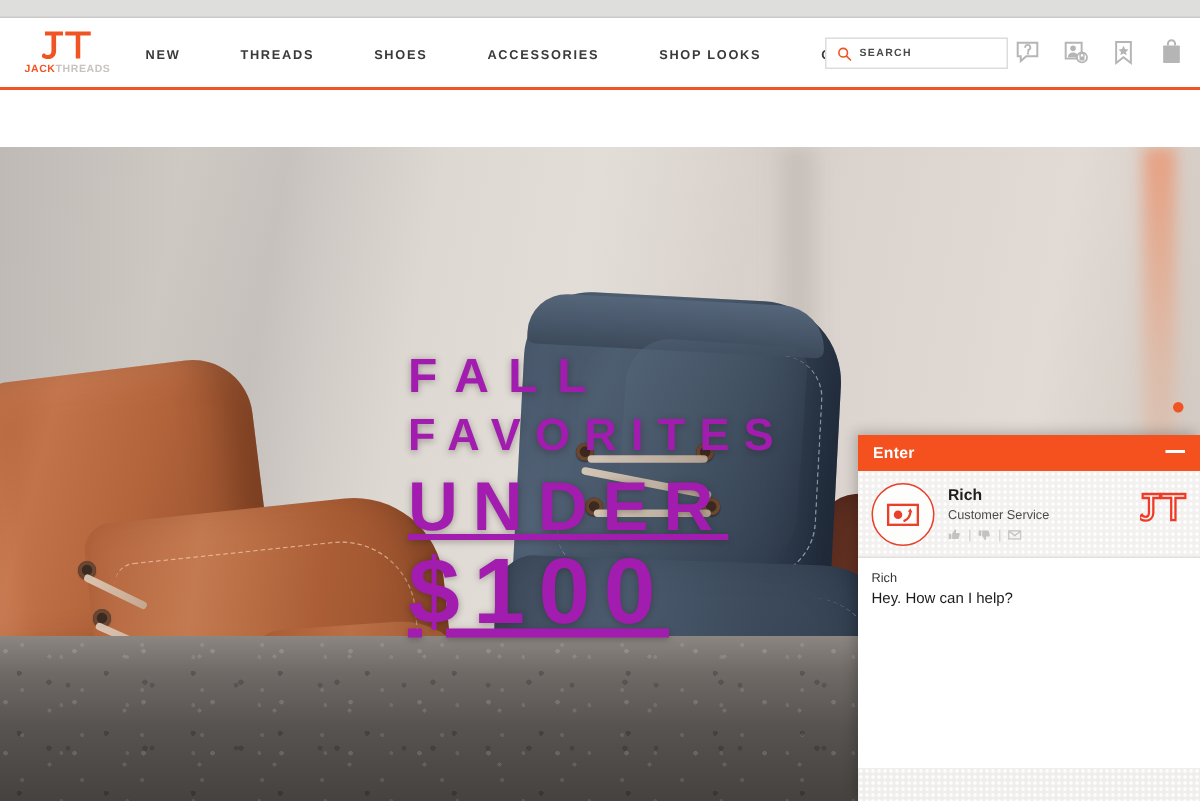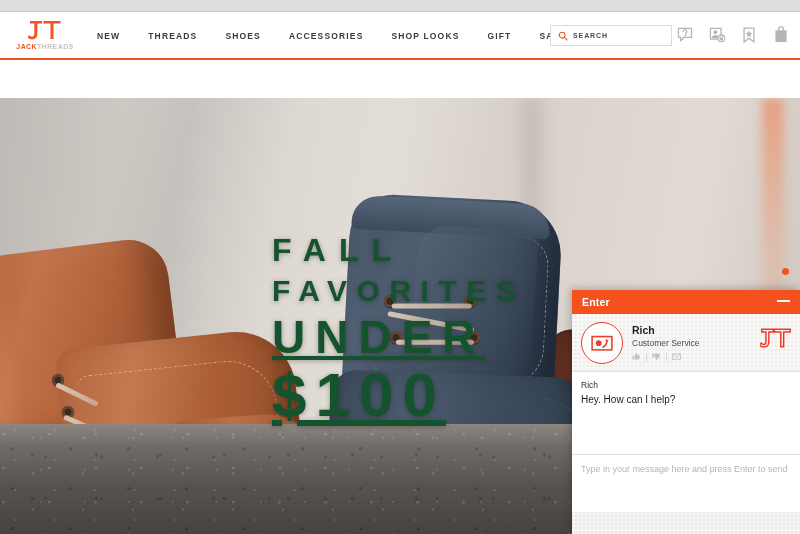--- a/index.html
+++ b/index.html
@@ -51,21 +51,21 @@
     margin-top: 1px;
     white-space: nowrap;
   }
   .logo-word .w1 { color: #f05423; }
   .logo-word .w2 { color: #c9c2bd; }
 
   .main-nav {
     position: absolute; left: 85px; top: 0;
     height: 45px;
     display: flex; align-items: center;
-    gap: 4px;
+    gap: 16px;
   }
   .nav-item {
     font-size: 8.5px;
     font-weight: 700;
     letter-spacing: 1.15px;
     color: #3a3a3a;
     text-decoration: none;
     padding: 0 12px;
     white-space: nowrap;
     cursor: pointer;
@@ -297,21 +297,21 @@
   .hero-copy {
     position: absolute; left: 272px; top: 136px;
     width: 260px;
     z-index: 6;
     color: #ffffff;
     text-align: left;
   }
   .hl {
     display: block;
     font-weight: 700;
-    color: #14532d;
+    color: #a21caf;
     line-height: 1;
     white-space: nowrap;
     text-shadow: 0 1px 5px rgba(40,30,25,.38);
   }
   .hl1 { font-size: 32px; letter-spacing: 13px; margin-bottom: 10px; }
   .hl2 { font-size: 30px; letter-spacing: 9.5px; margin-bottom: 8px; }
   .hl3 { font-size: 46px; letter-spacing: 10px; margin-bottom: 4px; text-decoration: underline; }
   .hl4 { font-size: 62px; letter-spacing: 9px; text-decoration: underline; }
 
   .hero-caption {
@@ -602,18 +602,15 @@
     </svg>
   </div>
 
   <div class="chat-log">
     <div>
       <div class="msg-author">Rich</div>
       <div class="msg-text">Hey. How can I help?</div>
     </div>
   </div>
 
-  <div class="chat-input-zone">
-    <textarea class="chat-input" placeholder="Type in your message here and press Enter to send" style=""></textarea>
-  </div>
 
   <div class="chat-foot"></div>
 </div>
 
 </body></html>

